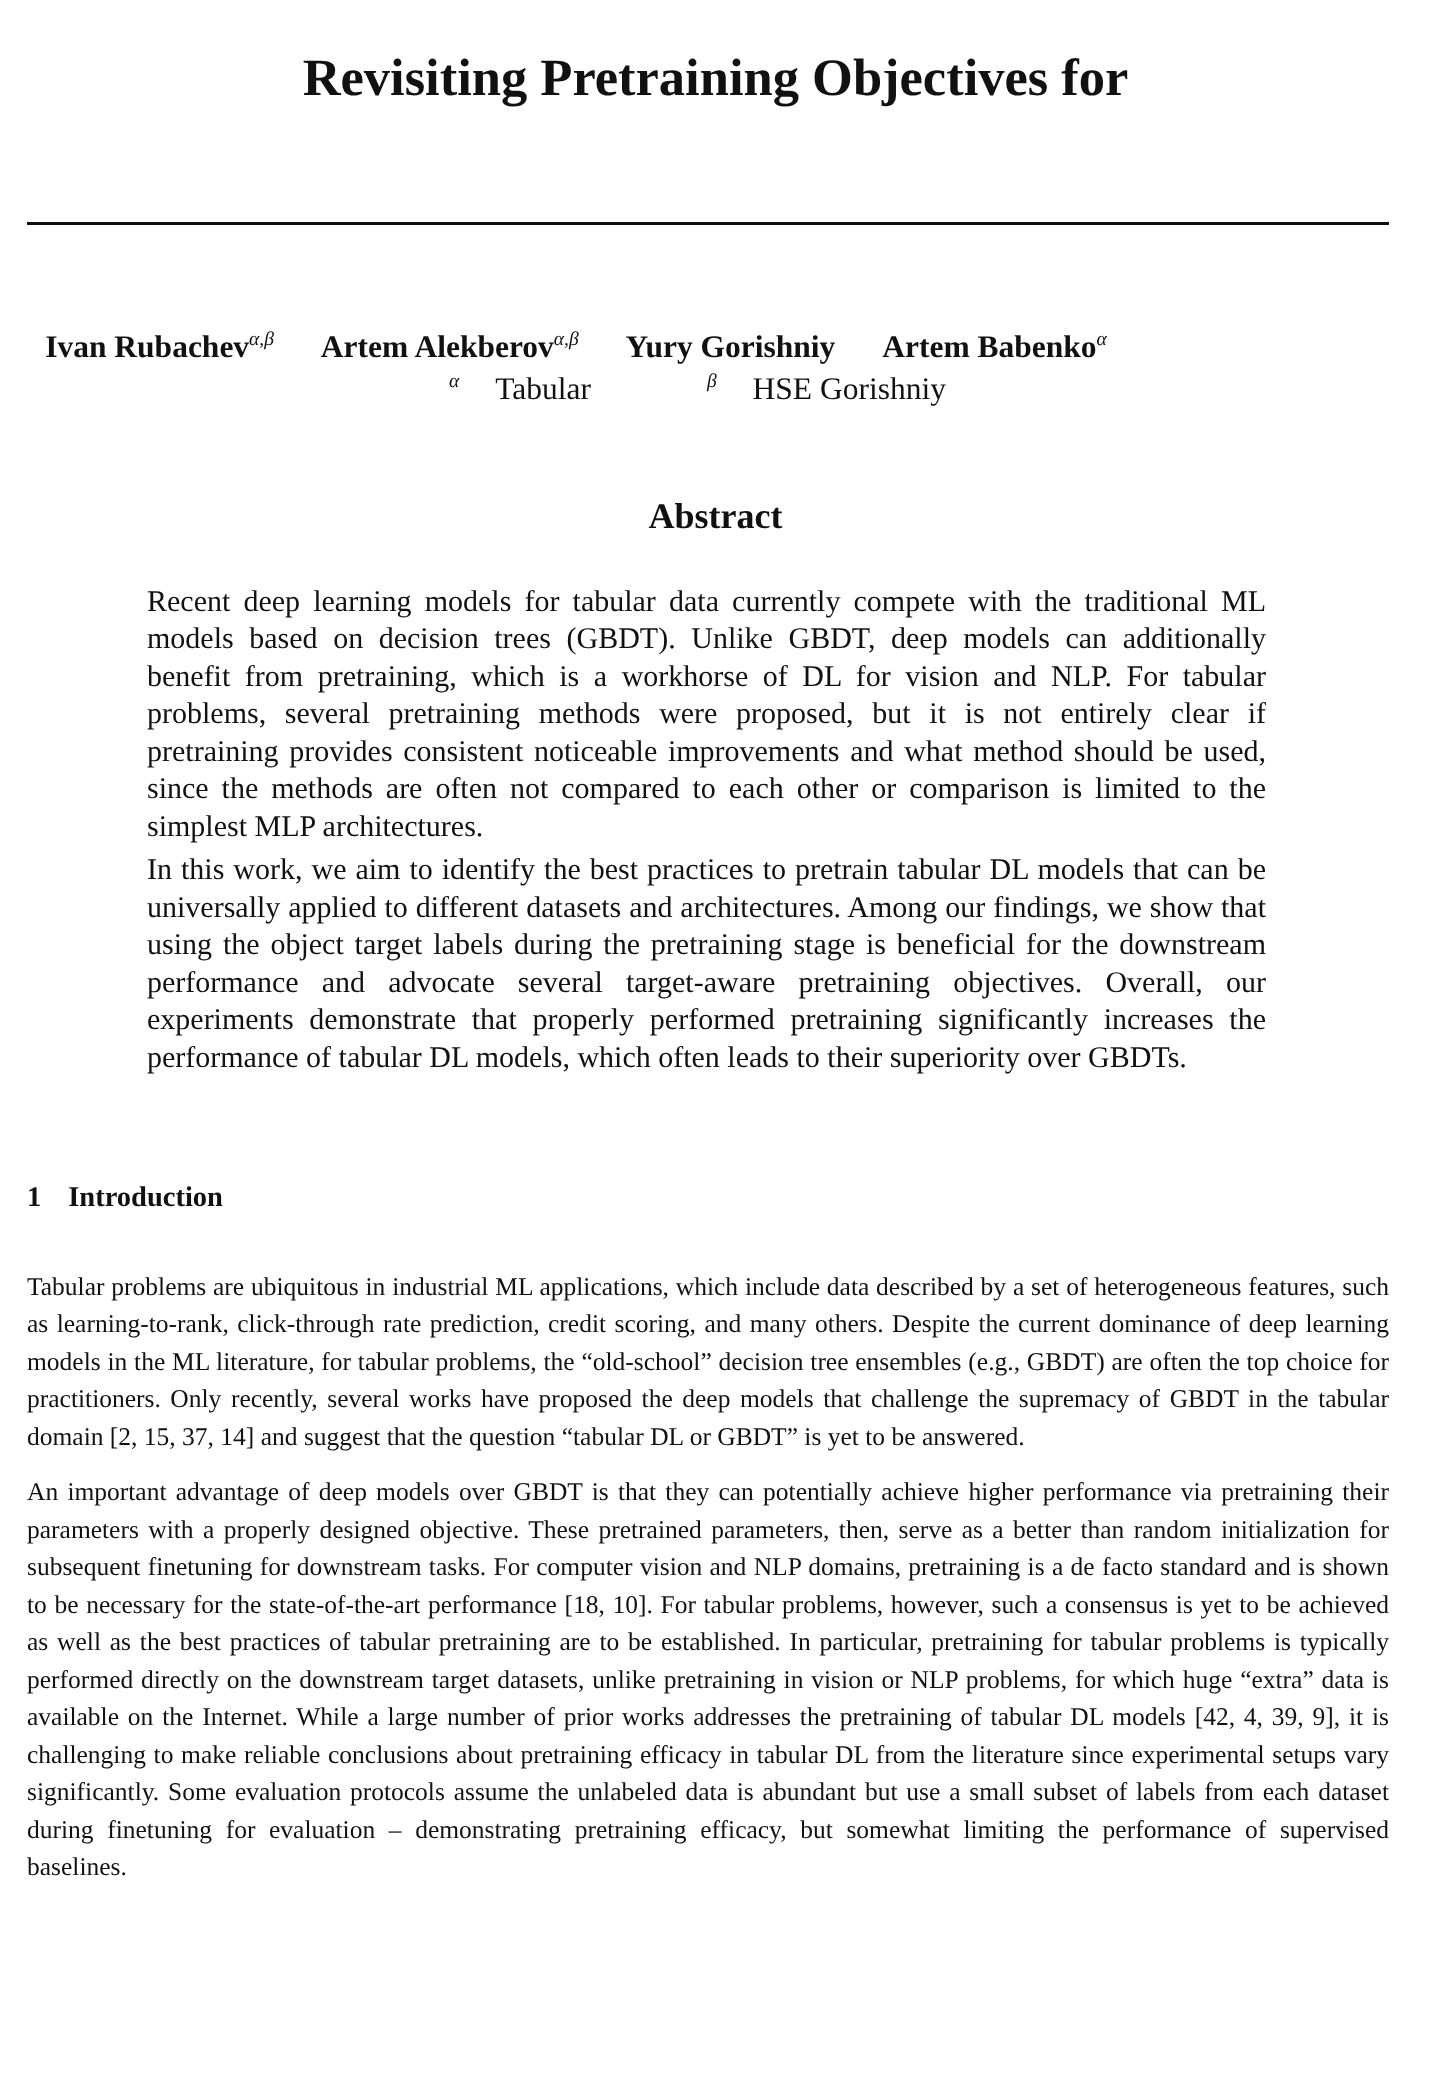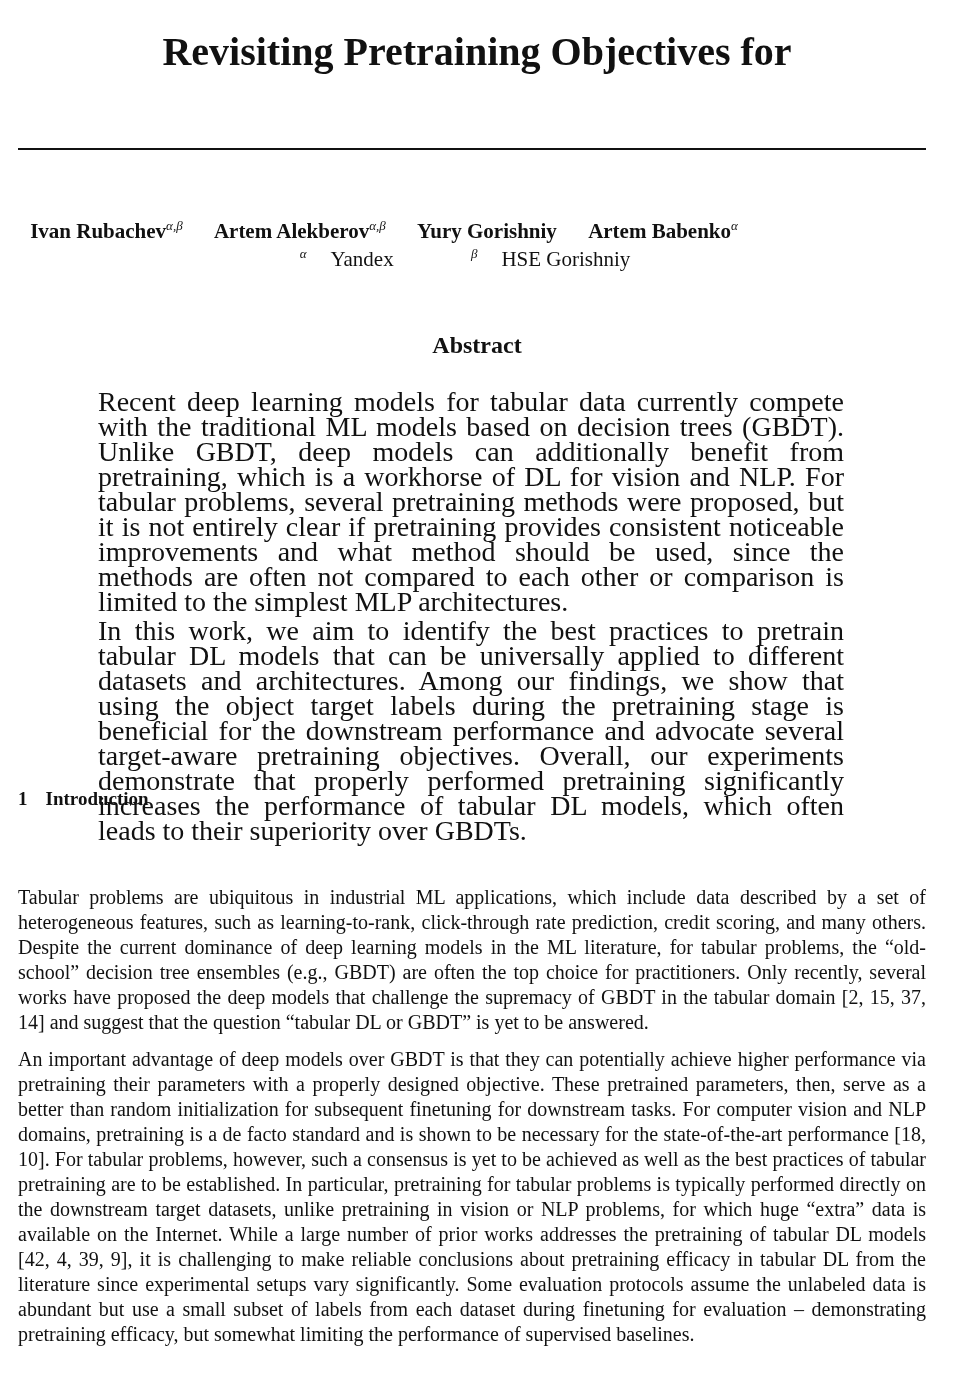--- a/index.html
+++ b/index.html
@@ -1,49 +1,49 @@
 <!DOCTYPE html>
 <html><head>
 <meta charset="utf-8">
 <style>
   html, body { margin:0; padding:0; background:#ffffff; }
   body { width:954px; height:1386px; position:relative; overflow:hidden; color:#111; font-family:"Liberation Serif", "DejaVu Serif", serif; }
-  .title { position:absolute; left:0; width:954px; text-align:center; top:28px; font-size:40px; font-weight:bold; line-height:47px; }
+  .title { position:absolute; left:0; width:954px; text-align:center; top:28px; font-size:35px; font-weight:bold; line-height:47px; }
   .rule { position:absolute; left:18px; width:908px; top:148px; height:0; border-top:2.5px solid #111; }
   .authors { position:absolute; left:0; width:768px; top:212px; text-align:center; font-size:21px; font-weight:bold; line-height:28px; white-space:nowrap; }
   .authors .author { margin:0 13px; }
   .affils { position:absolute; left:0; width:954px; top:240px; text-align:center; font-size:21px; line-height:28px; }
   .affils span { margin:0 24px; }
   sup { font-style:italic; font-size:13px; vertical-align:8px; font-weight:normal; }
   .abstract-h { position:absolute; left:0; width:954px; top:332px; text-align:center; font-size:24px; font-weight:bold; }
-  .abstract { position:absolute; left:98px; width:746px; top:389px; font-size:28px; line-height:25px; text-align:justify; }
+  .abstract { position:absolute; left:98px; width:746px; top:389px; font-size:20px; line-height:25px; text-align:justify; }
   .abstract p { margin:0 0 4px 0; }
   .sec-h { position:absolute; left:18px; top:788px; font-size:19px; font-weight:bold; }
   .sec-h .num { margin-right:18px; }
-  .body { position:absolute; left:18px; width:908px; top:845px; font-size:20px; line-height:25px; text-align:justify;margin-top:40px; }
+  .body { position:absolute; left:18px; width:908px; top:845px; font-size:17px; line-height:25px; text-align:justify; }
   .body p { margin:0 0 12px 0; }
 </style>
 </head>
 <body>
 
 <div class="title">
   <div>Revisiting Pretraining Objectives for</div>
 </div>
 
 <div class="rule"></div>
 
 <div class="authors">
   <span class="author"><span>Ivan Rubachev</span><sup>α,β</sup></span>
   <span class="author"><span>Artem Alekberov</span><sup>α,β</sup></span>
   <span class="author"><span>Yury Gorishniy</span></span>
   <span class="author"><span>Artem Babenko</span><sup>α</sup></span>
 </div>
 
 <div class="affils">
-  <span><sup>α</sup><span>Yandex</span></span>
+  <span><sup>α</sup><span>Tabular</span></span>
   <span><sup>β</sup><span>HSE Gorishniy</span></span>
 </div>
 
 <div class="abstract-h">Abstract</div>
 
 <div class="abstract">
   <p>Recent deep learning models for tabular data currently compete with the traditional ML models based on decision trees (GBDT). Unlike GBDT, deep models can additionally benefit from pretraining, which is a workhorse of DL for vision and NLP. For tabular problems, several pretraining methods were proposed, but it is not entirely clear if pretraining provides consistent noticeable improvements and what method should be used, since the methods are often not compared to each other or comparison is limited to the simplest MLP architectures.</p>
   <p>In this work, we aim to identify the best practices to pretrain tabular DL models that can be universally applied to different datasets and architectures. Among our findings, we show that using the object target labels during the pretraining stage is beneficial for the downstream performance and advocate several target-aware pretraining objectives. Overall, our experiments demonstrate that properly performed pretraining significantly increases the performance of tabular DL models, which often leads to their superiority over GBDTs.</p>
 </div>
 

